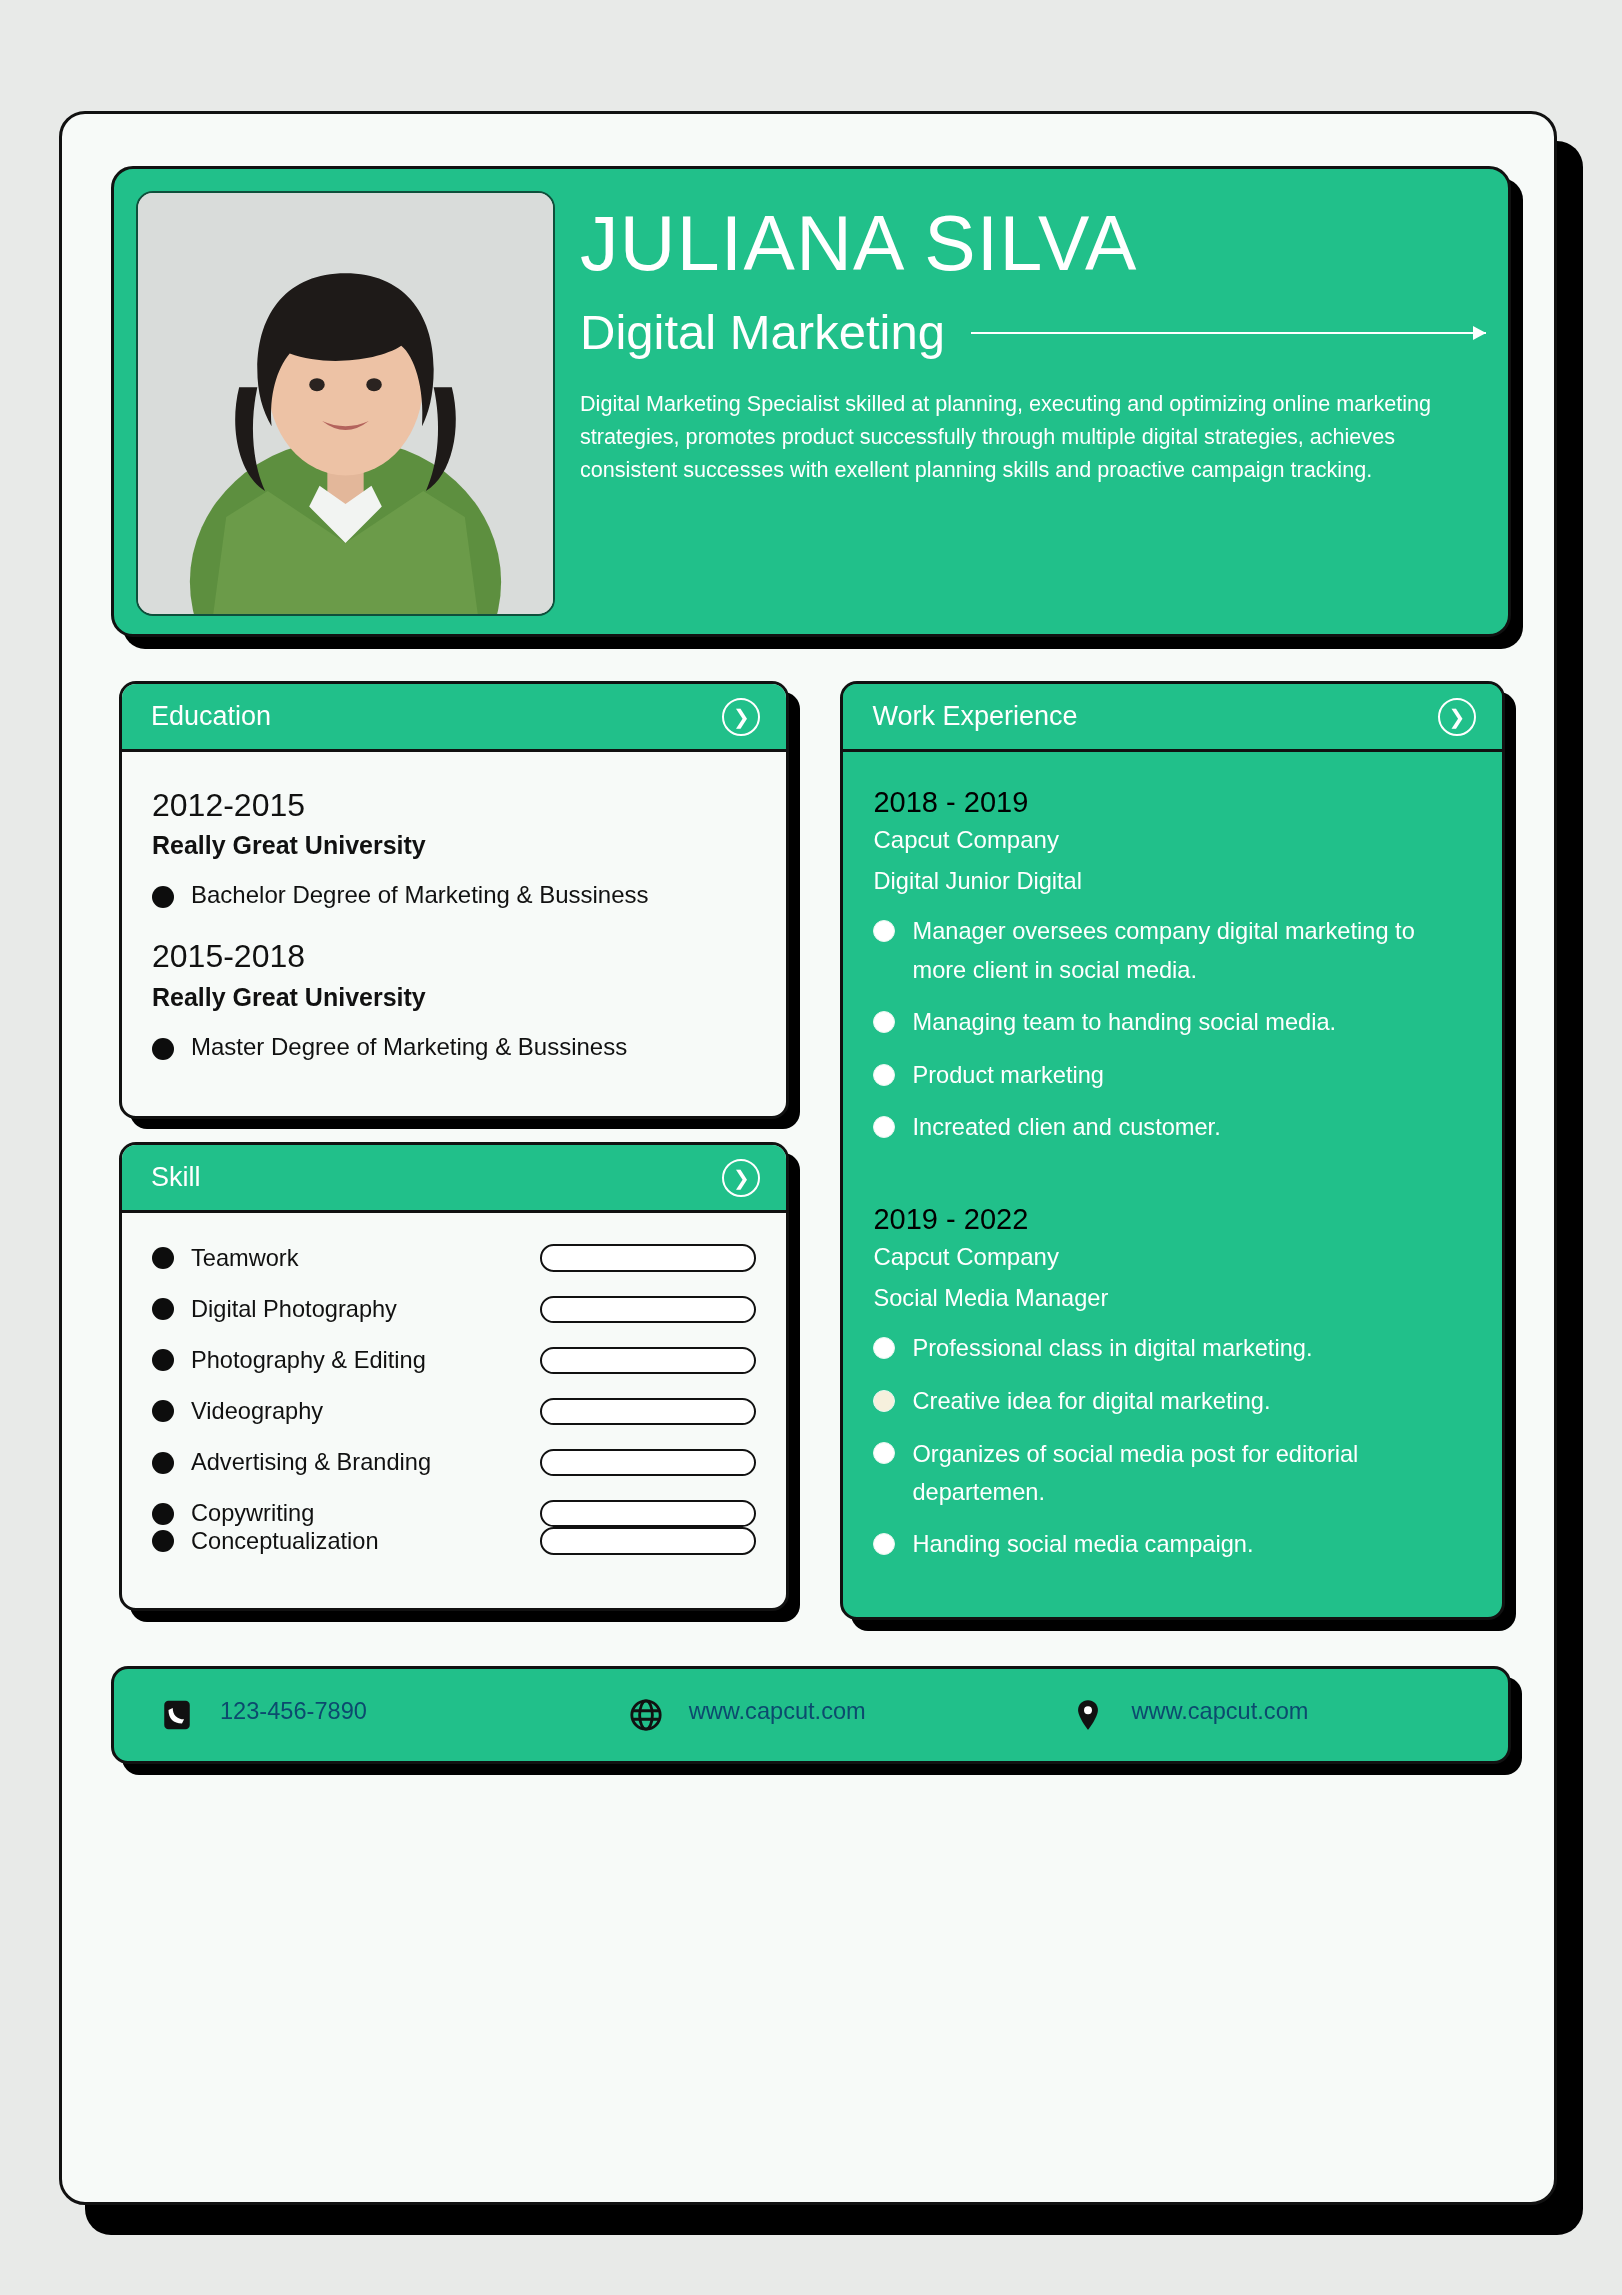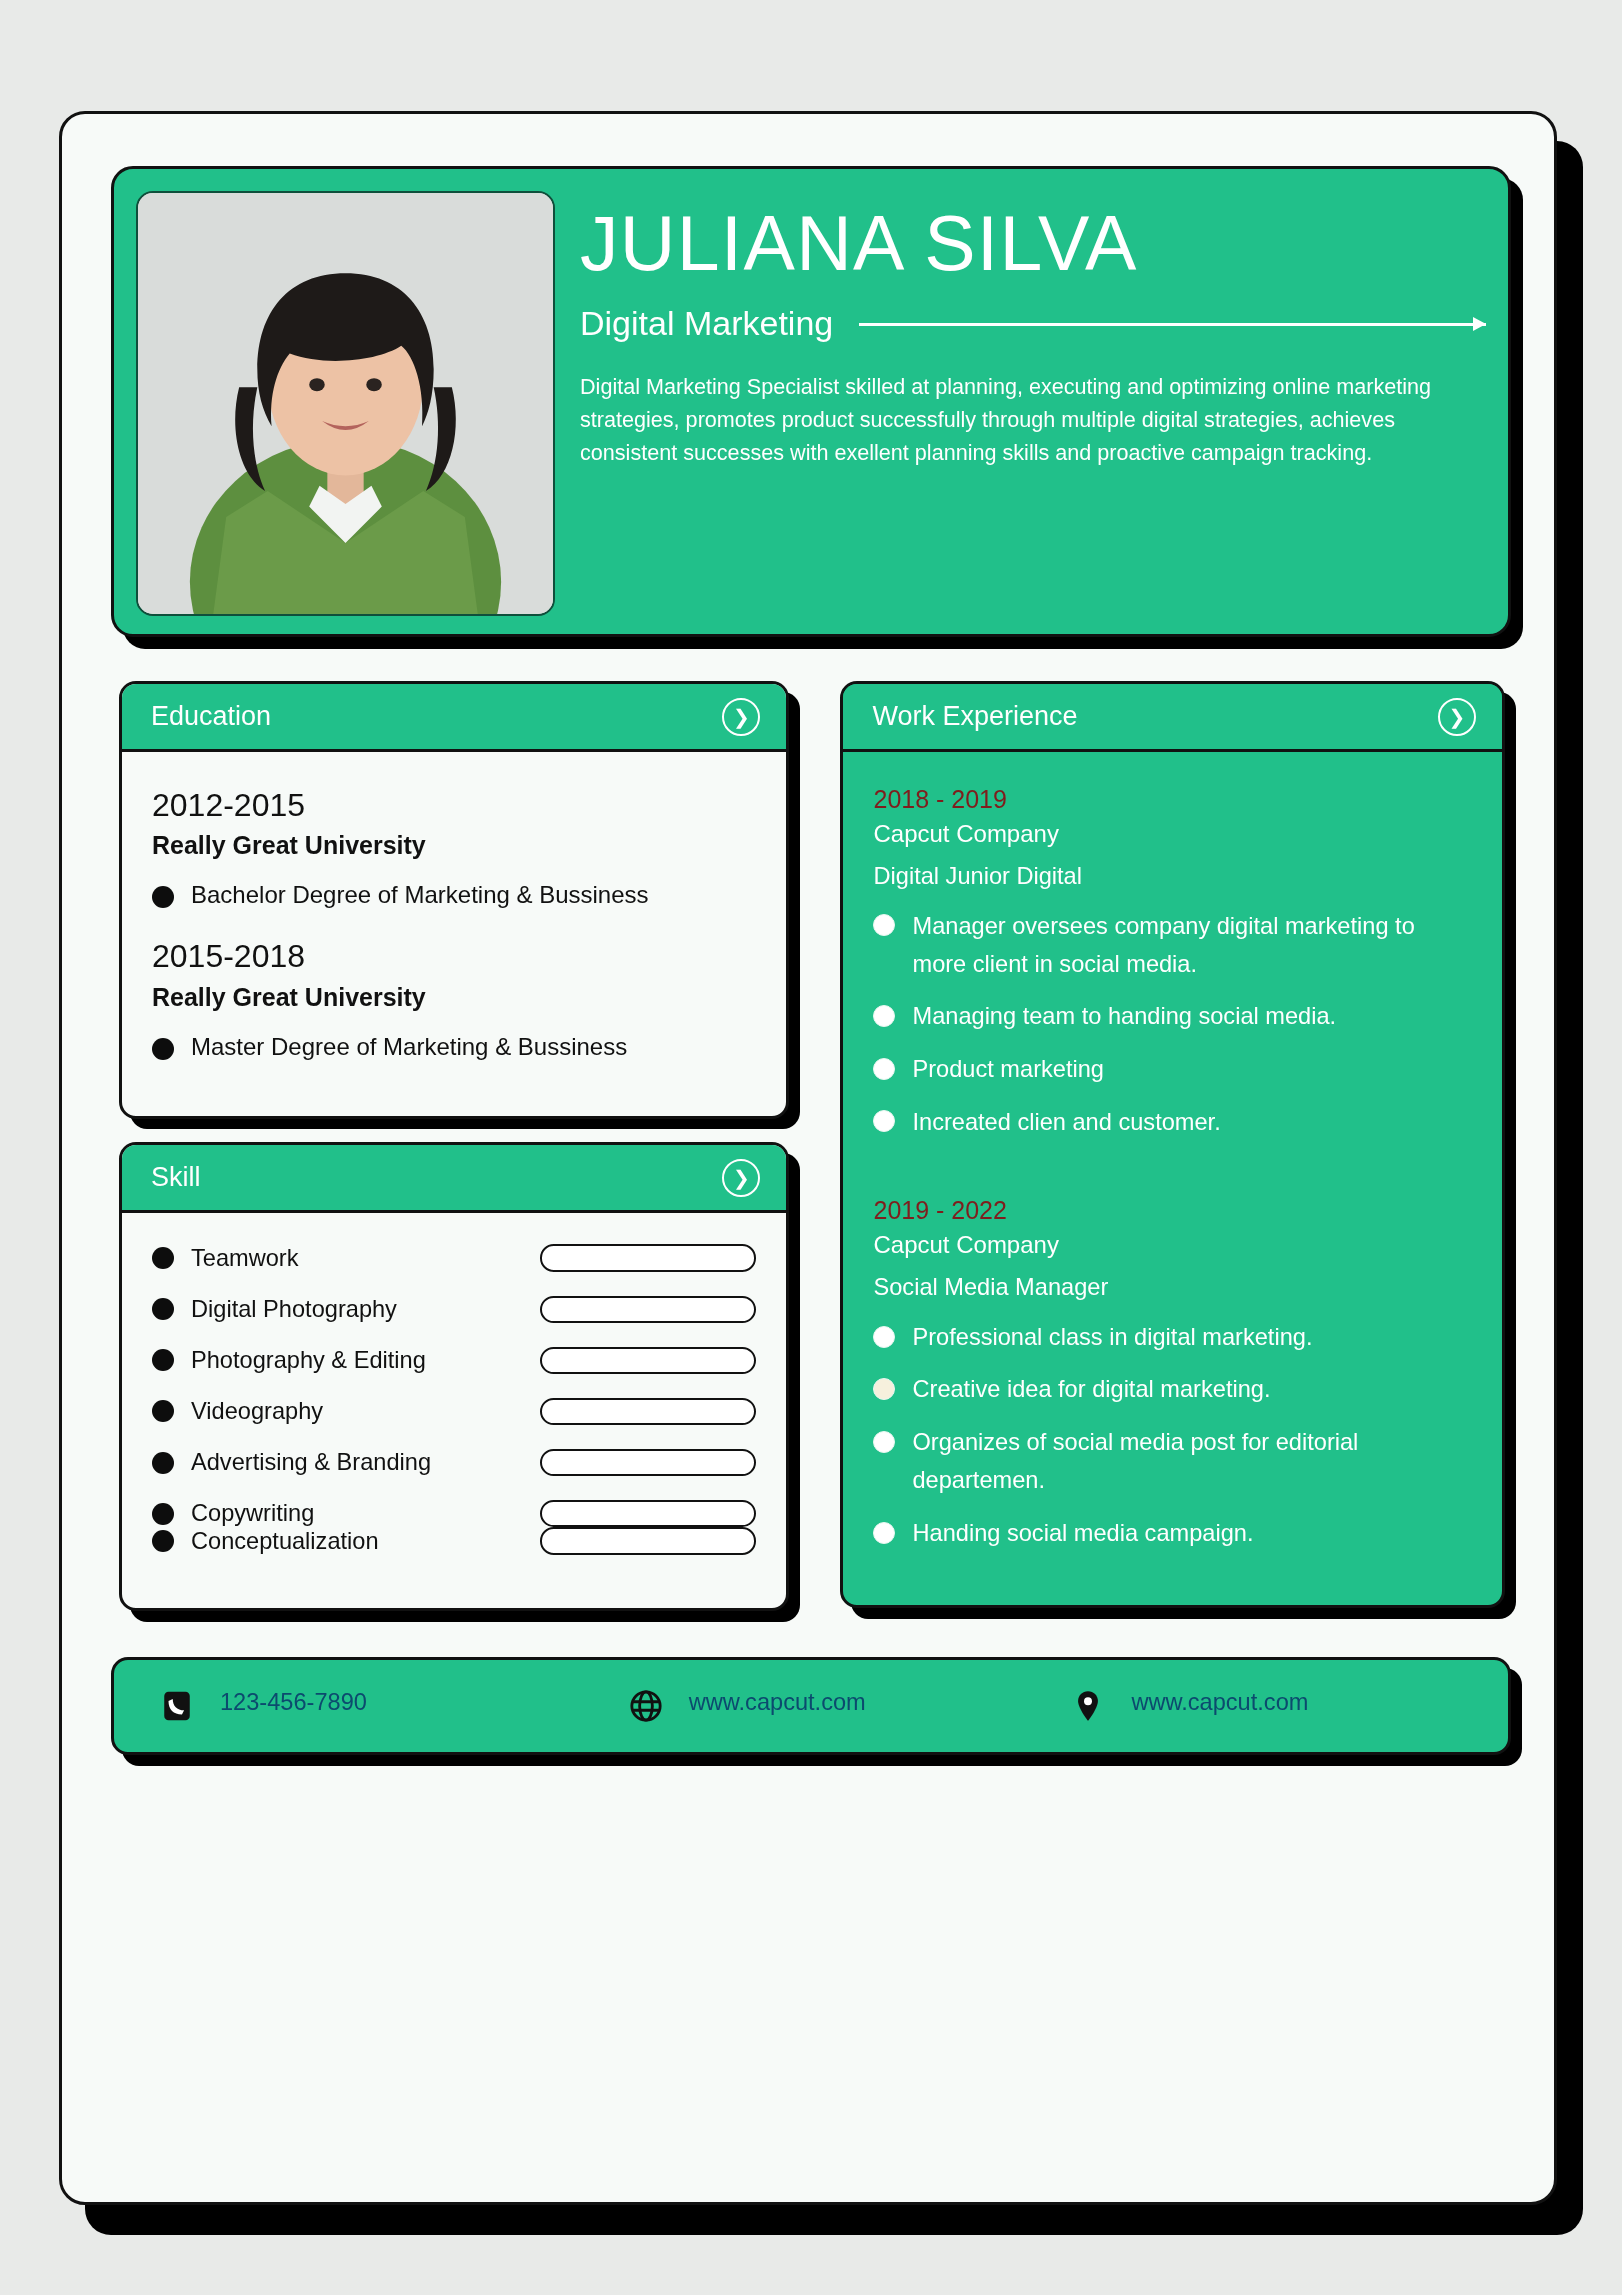--- a/index.html
+++ b/index.html
@@ -66,21 +66,21 @@
   .photo svg { display: block; width: 100%; height: 100%; }
   .header-text { padding-top: 14.4px; color: #fff; flex: 1 1 auto; }
   .name {
     font-size: 77px;
     font-weight: 400;
     letter-spacing: 1.3px;
     line-height: 1.0;
     margin-bottom: 22px;
   }
   .role-row { display: flex; align-items: center; gap: 26px; margin-bottom: 27.5px; }
-  .role { font-size: 34px; font-weight: 400; white-space: nowrap; }
+  .role { font-size: 49px; font-weight: 400; white-space: nowrap; }
   .arrow { flex: 1 1 auto; height: 19.6px; position: relative; }
   .arrow .line { position: absolute; left: 0; right: 0; top: 9.2px; height: 2.6px; background: #fff; }
   .arrow .head {
     position: absolute; right: 0; top: 3.3px;
     width: 0; height: 0;
     border-left: 13px solid #fff;
     border-top: 7.2px solid transparent;
     border-bottom: 7.2px solid transparent;
   }
   .summary { font-size: 21.6px; line-height: 1.52; max-width: 870px; }
@@ -138,21 +138,21 @@
     border: 2.6px solid #111;
     border-radius: 13.7px;
     overflow: hidden;
     flex: 0 0 auto;
   }
   .bar .fill { height: 100%; background: #2bbd93; border-radius: 11px 0 0 11px; }
 
   
   .card.green { background: #21c08a; }
   .card.green .card-body { padding: 29px 30px 39px 30px; }
-  .work-date { font-size: 25px; color: #7f1d1d; line-height: 1.45; }
+  .work-date { font-size: 29px; color: #000000; line-height: 1.45; }
   .work-company { font-size: 24px; color: #fff; line-height: 1.45; }
   .work-role { font-size: 23.6px; color: #fff; margin-top: 10.5px; margin-bottom: 17px; }
   .work-item { display: flex; gap: 17px; align-items: flex-start; margin-bottom: 14.4px; }
   .dot-white { width: 22px; height: 22px; border-radius: 50%; background: #fff; border: 1.3px solid #e7f7f0; flex: 0 0 auto; margin-top: 7.9px; }
   .dot-cream { background: #f6f0dd; }
   .work-text { font-size: 23.6px; color: #fff; line-height: 1.62; }
   .work-gap { height: 37px; }
 
   
   .footer-wrap { position: relative; margin-top: 46px; }

